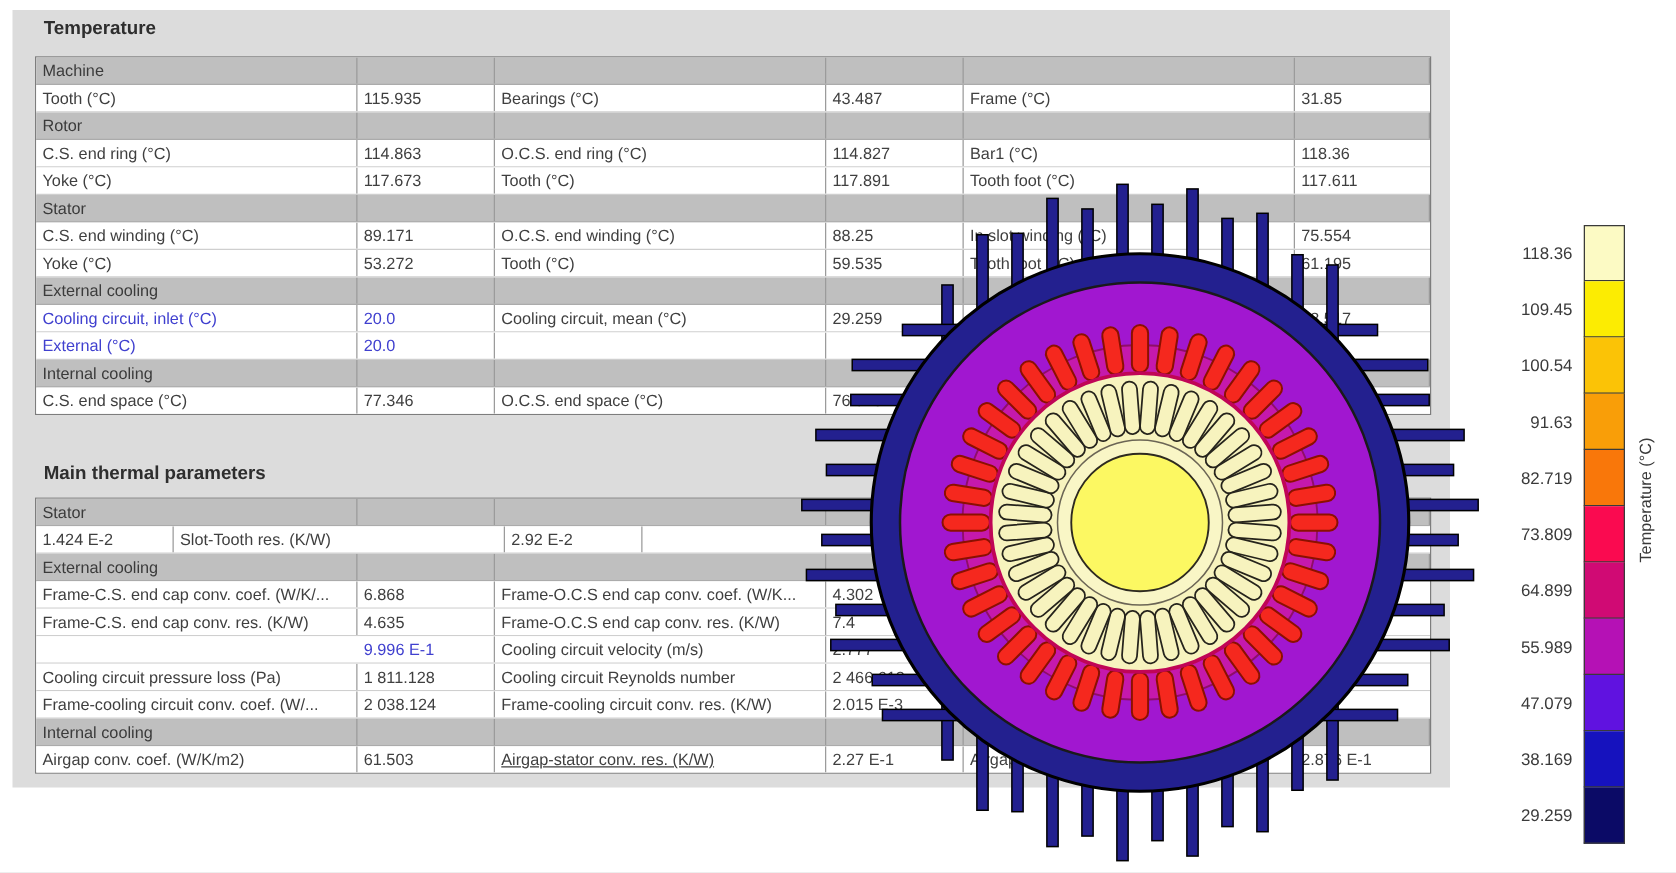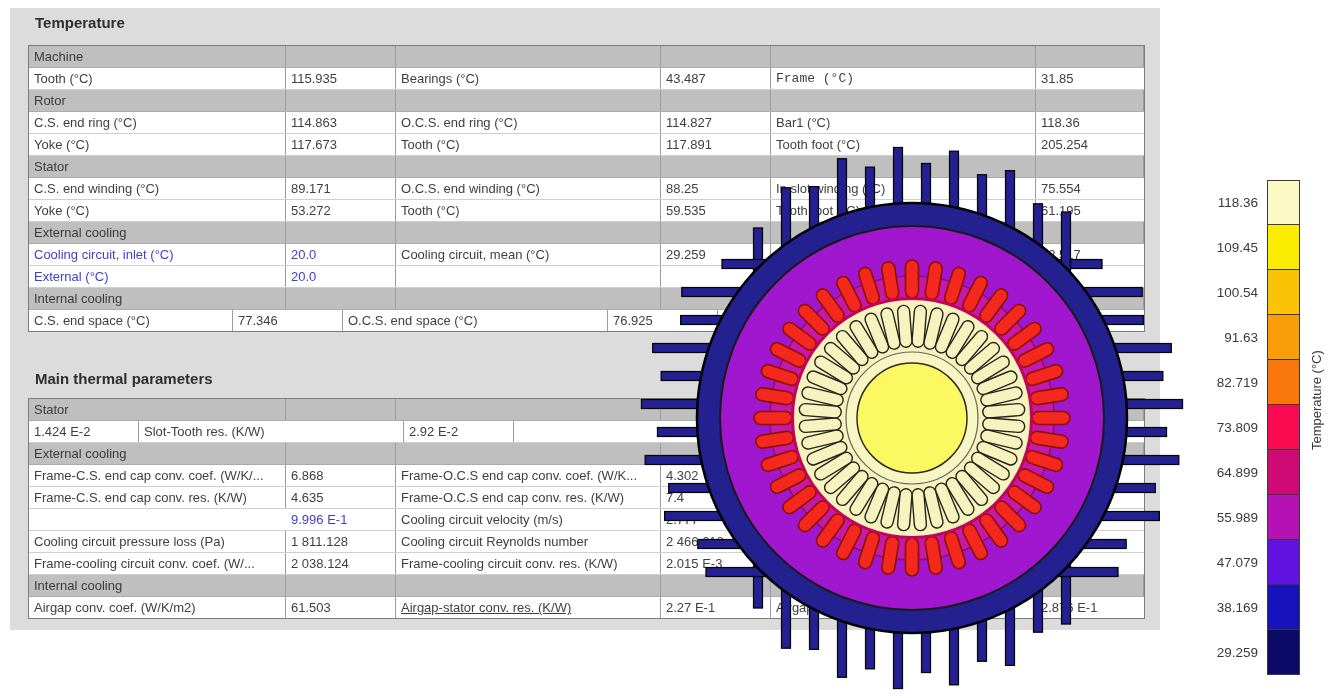--- a/index.html
+++ b/index.html
@@ -47,21 +47,21 @@
       <div class="cell" style="width: 265px; flex: 0 0 auto;"></div>
       <div class="cell" style="width: 110px; flex: 0 0 auto;"></div>
       <div class="cell" style="width: 265px; flex: 0 0 auto;"></div>
       <div class="cell" style="width: 108px; flex: 0 0 auto;"></div>
     </div>
     <div class="row data">
       <div class="cell" style="width: 257px; flex: 0 0 auto;">Tooth (°C)</div>
       <div class="cell" style="width: 110px; flex: 0 0 auto;">115.935</div>
       <div class="cell" style="width: 265px; flex: 0 0 auto;">Bearings (°C)</div>
       <div class="cell" style="width: 110px; flex: 0 0 auto;">43.487</div>
-      <div class="cell" style="width: 265px; flex: 0 0 auto; font-family: Liberation Mono, monospace;">Frame (°C)</div>
+      <div class="cell" style="width: 265px; flex: 0 0 auto;">Frame (°C)</div>
       <div class="cell" style="width: 108px; flex: 0 0 auto;">31.85</div>
     </div>
     <div class="row section">
       <div class="cell" style="width: 257px; flex: 0 0 auto;">Rotor</div>
       <div class="cell" style="width: 110px; flex: 0 0 auto;"></div>
       <div class="cell" style="width: 265px; flex: 0 0 auto;"></div>
       <div class="cell" style="width: 110px; flex: 0 0 auto;"></div>
       <div class="cell" style="width: 265px; flex: 0 0 auto;"></div>
       <div class="cell" style="width: 108px; flex: 0 0 auto;"></div>
     </div>
@@ -72,21 +72,21 @@
       <div class="cell" style="width: 110px; flex: 0 0 auto;">114.827</div>
       <div class="cell" style="width: 265px; flex: 0 0 auto;">Bar1 (°C)</div>
       <div class="cell" style="width: 108px; flex: 0 0 auto;">118.36</div>
     </div>
     <div class="row data">
       <div class="cell" style="width: 257px; flex: 0 0 auto;">Yoke (°C)</div>
       <div class="cell" style="width: 110px; flex: 0 0 auto;">117.673</div>
       <div class="cell" style="width: 265px; flex: 0 0 auto;">Tooth (°C)</div>
       <div class="cell" style="width: 110px; flex: 0 0 auto;">117.891</div>
       <div class="cell" style="width: 265px; flex: 0 0 auto;">Tooth foot (°C)</div>
-      <div class="cell" style="width: 108px; flex: 0 0 auto;">205.254</div>
+      <div class="cell" style="width: 108px; flex: 0 0 auto;">117.611</div>
     </div>
     <div class="row section">
       <div class="cell" style="width: 257px; flex: 0 0 auto;">Stator</div>
       <div class="cell" style="width: 110px; flex: 0 0 auto;"></div>
       <div class="cell" style="width: 265px; flex: 0 0 auto;"></div>
       <div class="cell" style="width: 110px; flex: 0 0 auto;"></div>
       <div class="cell" style="width: 265px; flex: 0 0 auto;"></div>
       <div class="cell" style="width: 108px; flex: 0 0 auto;"></div>
     </div>
     <div class="row data">
@@ -131,21 +131,21 @@
     </div>
     <div class="row section">
       <div class="cell" style="width: 257px; flex: 0 0 auto;">Internal cooling</div>
       <div class="cell" style="width: 110px; flex: 0 0 auto;"></div>
       <div class="cell" style="width: 265px; flex: 0 0 auto;"></div>
       <div class="cell" style="width: 110px; flex: 0 0 auto;"></div>
       <div class="cell" style="width: 265px; flex: 0 0 auto;"></div>
       <div class="cell" style="width: 108px; flex: 0 0 auto;"></div>
     </div>
     <div class="row data">
-      <div class="cell" style="width: 204px; flex: 0 0 auto;">C.S. end space (°C)</div>
+      <div class="cell" style="width: 257px; flex: 0 0 auto;">C.S. end space (°C)</div>
       <div class="cell" style="width: 110px; flex: 0 0 auto;">77.346</div>
       <div class="cell" style="width: 265px; flex: 0 0 auto;">O.C.S. end space (°C)</div>
       <div class="cell" style="width: 110px; flex: 0 0 auto;">76.925</div>
       <div class="cell" style="width: 265px; flex: 0 0 auto;"></div>
       <div class="cell" style="width: 108px; flex: 0 0 auto;"></div>
     </div>
   </div>
 
 <div class="sec-title" id="title-thermal">Main thermal parameters</div>
 <div class="tbl" id="tbl-thermal">

